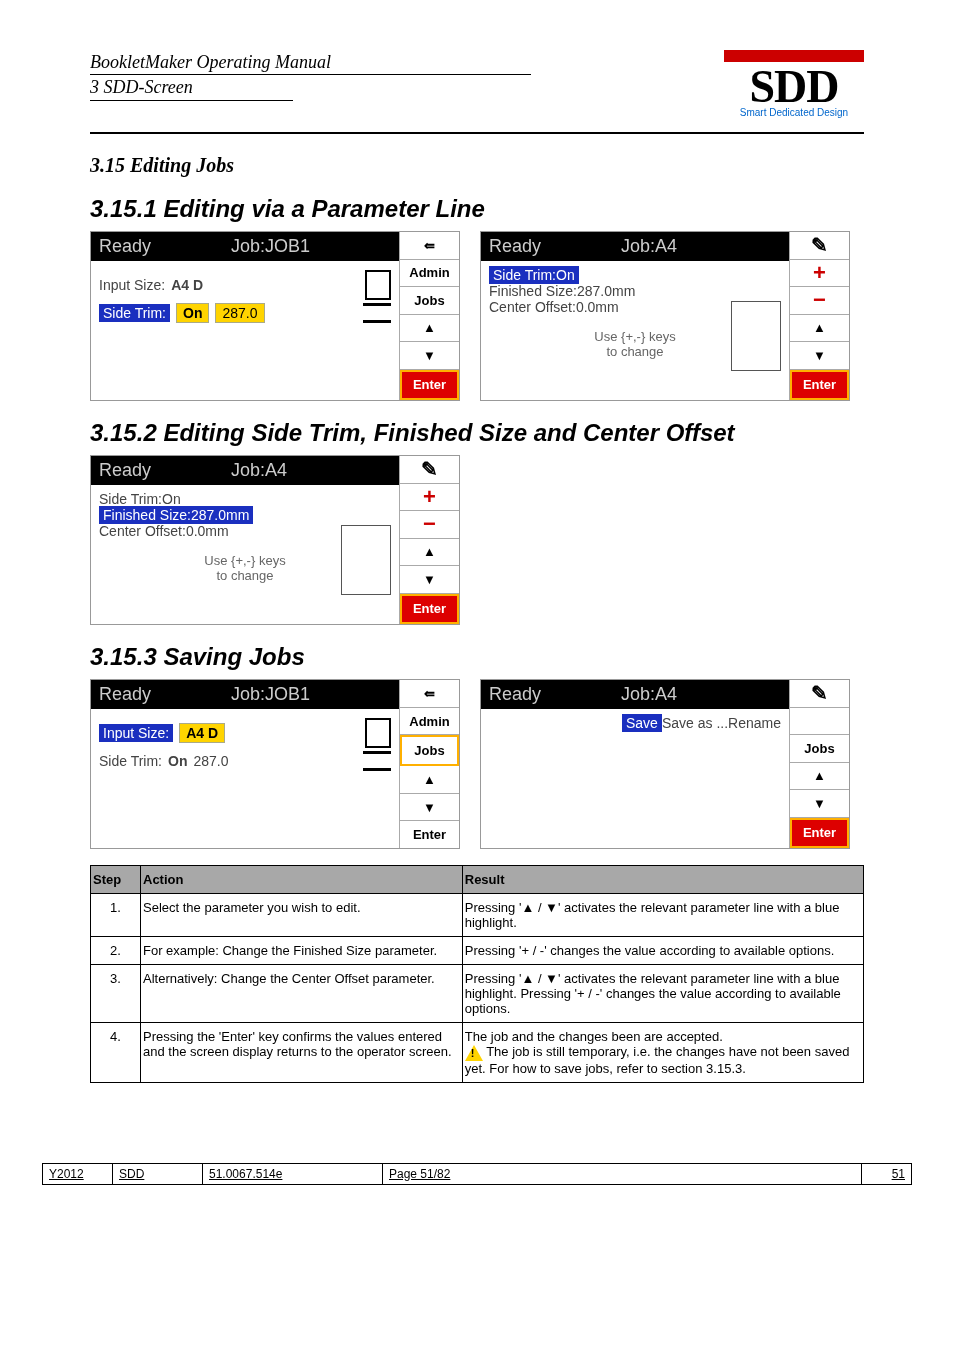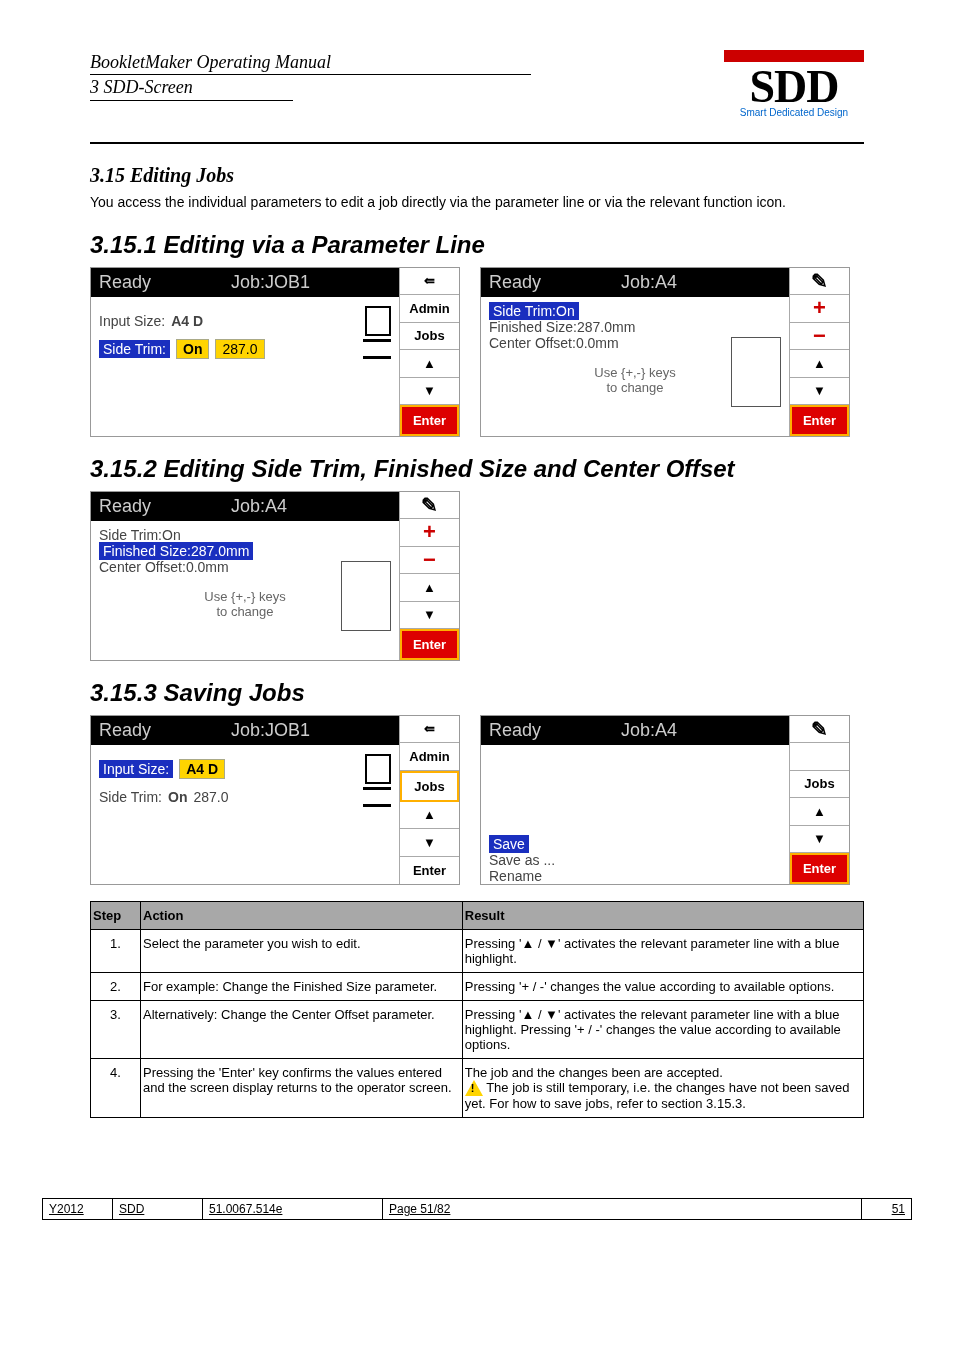--- a/index.html
+++ b/index.html
@@ -11,21 +11,21 @@
     width: 954px;
   }
   .page {
     padding: 50px 90px 30px 90px;
   }
   .header {
     display: flex;
     justify-content: space-between;
     align-items: flex-start;
     border-bottom: 2px solid #000;
-    padding-bottom: 24px;
+    padding-bottom: 14px;
     margin-bottom: 20px;
   }
   .header-left {
     font-family: "Times New Roman", serif;
     font-style: italic;
     font-size: 18px;
     line-height: 1.35;
   }
   .header-left .line1 {
     border-bottom: 1px solid #000;
@@ -247,21 +247,20 @@
       <span class="line2">3 SDD-Screen</span>
     </div>
     <div class="logo-box">
       <div class="logo-bar"></div>
       <div class="logo-sdd">SDD</div>
       <div class="logo-tag">Smart Dedicated Design</div>
     </div>
   </div>
 
   <div class="section-h">3.15 Editing Jobs</div>
-  <div class="body-p">You access the individual parameters to edit a job directly via the parameter line or via the relevant function icon.</div>
 
   <div class="subsection-h">3.15.1 Editing via a Parameter Line</div>
 
   <div class="screens-row">
 
     <div class="screen">
       <div class="screen-main">
         <div class="screen-title">
           <span>Ready</span>
           <span>Job:JOB1</span>
@@ -390,21 +389,21 @@
         <div class="side-btn" style="font-weight:bold;">Enter</div>
       </div>
     </div>
 
     <div class="screen">
       <div class="screen-main">
         <div class="screen-title">
           <span>Ready</span>
           <span>Job:A4</span>
         </div>
-        <div class="screen-body" style="display:flex;flex-direction:column;justify-content:flex-end;padding-bottom:0;">
+        <div class="screen-body" style="display:flex;justify-content:flex-end;padding-bottom:0;">
           <div><span class="hl">Save</span></div>
           <div>Save as ...</div>
           <div>Rename</div>
         </div>
       </div>
       <div class="side-col">
         <div class="side-btn">
             <span class="pencil-icon">✎</span>
           </div>
         <div class="side-btn"></div>

